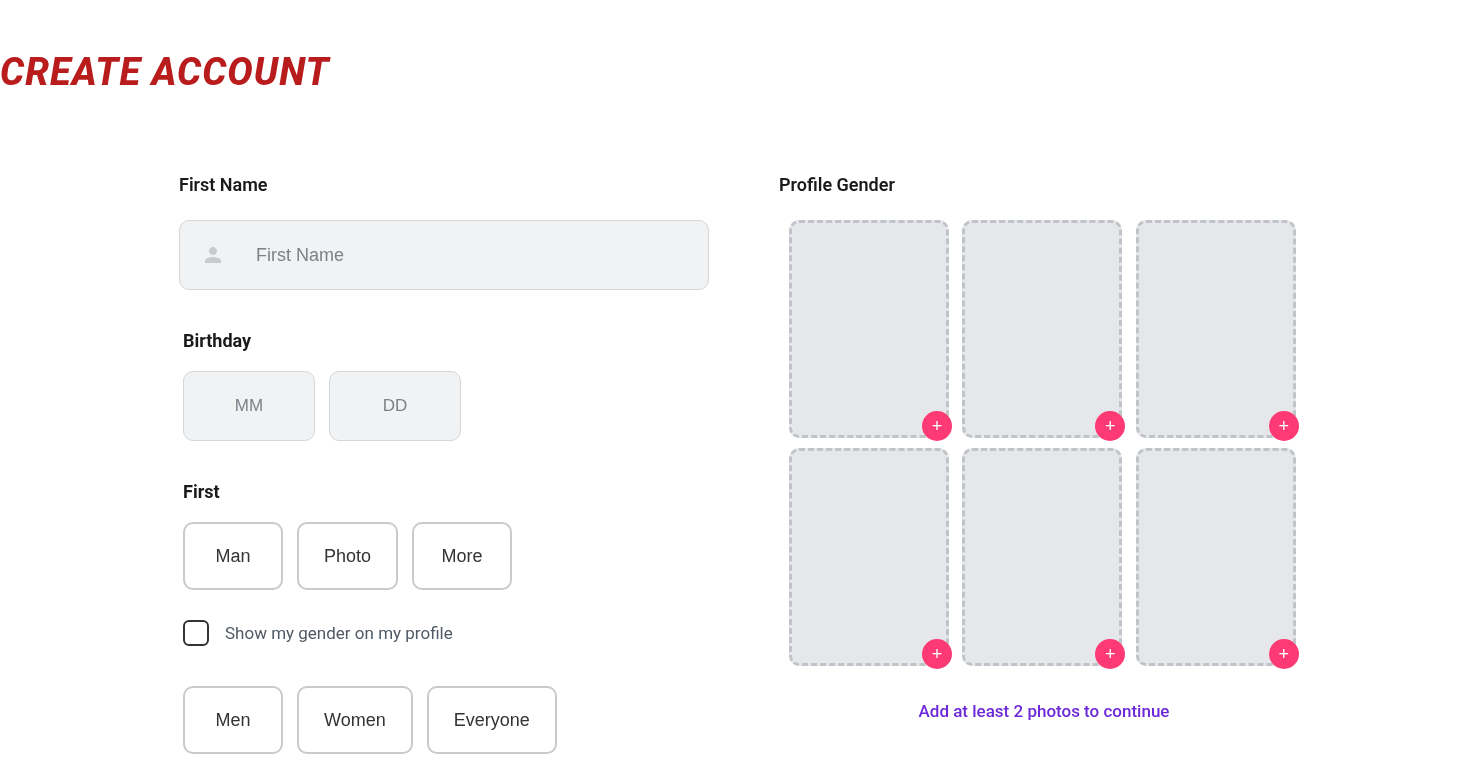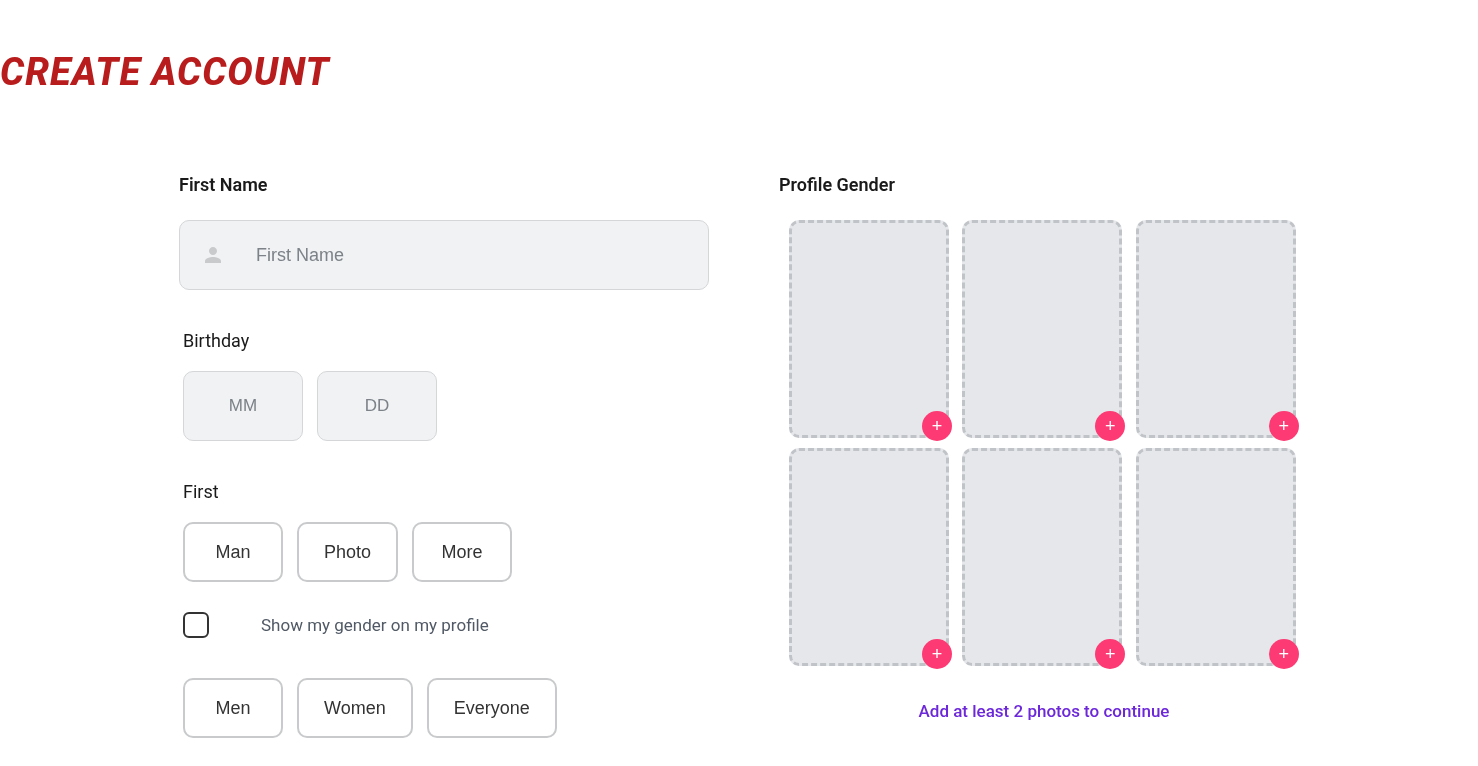--- a/index.html
+++ b/index.html
@@ -47,21 +47,21 @@
     
     .section-label {
       font-size: 18px;
       font-weight: 600;
       color: #1a1a1a;
       margin-bottom: 25px;
     }
     
     .sub-label {
       font-size: 18px;
-      font-weight: 400;
+      font-weight: 700;
       color: #1a1a1a;
       margin-bottom: 20px;
       margin-left: 4px;
     }
     
     .input-wrapper {
       position: relative;
       margin-bottom: 40px;
     }
     
@@ -92,21 +92,21 @@
     }
     
     .date-row {
       display: flex;
       gap: 14px;
       margin-bottom: 40px;
       margin-left: 4px;
     }
     
     .date-input {
-      width: 120px;
+      width: 132px;
       height: 70px;
       border: 1px solid #d4d6d8;
       border-radius: 10px;
       background: #f0f2f4;
       text-align: center;
       font-size: 17px;
       color: #333;
       outline: none;
     }
     
@@ -115,21 +115,21 @@
     }
     
     .option-row {
       display: flex;
       gap: 14px;
       margin-left: 4px;
     }
     
     .option-button {
       min-width: 100px;
-      height: 60px;
+      height: 68px;
       padding: 8px 25px;
       border: 2px solid #c8cacc;
       border-radius: 10px;
       background: #ffffff;
       font-size: 18px;
       font-weight: 500;
       color: #333;
       cursor: pointer;
     }
     
@@ -147,21 +147,20 @@
       height: 26px;
       border: 2px solid #333;
       border-radius: 6px;
       background: #ffffff;
       cursor: pointer;
     }
     
     .checkbox-label {
       font-size: 17px;
       color: #505965;
-      margin-left: 36px;
     }
     
     .photo-grid {
       display: grid;
       grid-template-columns: repeat(3, 1fr);
       gap: 10px;
       margin-left: 10px;
     }
     
     .photo-slot {

